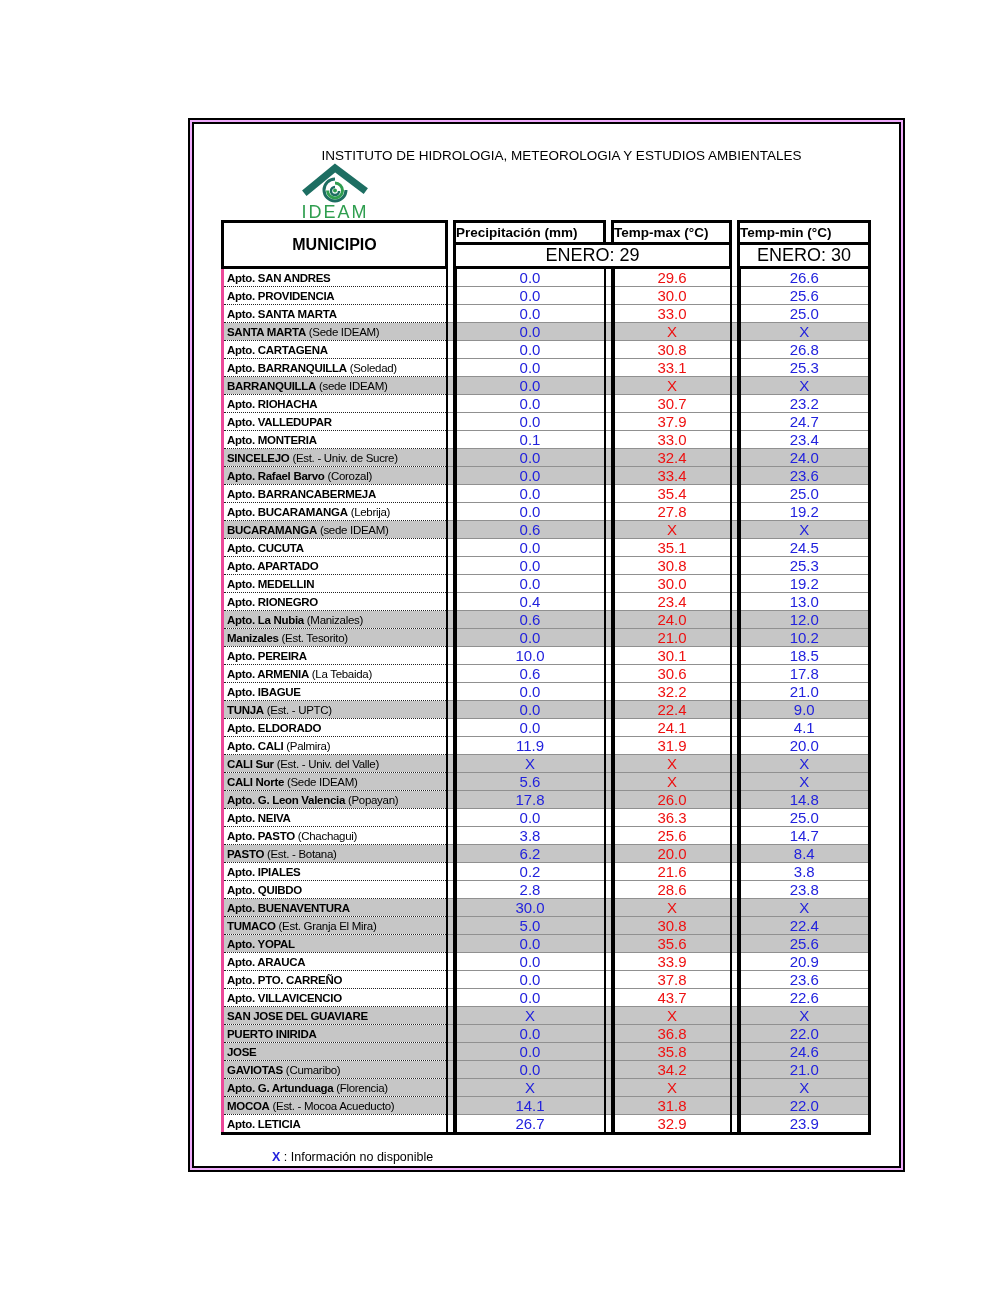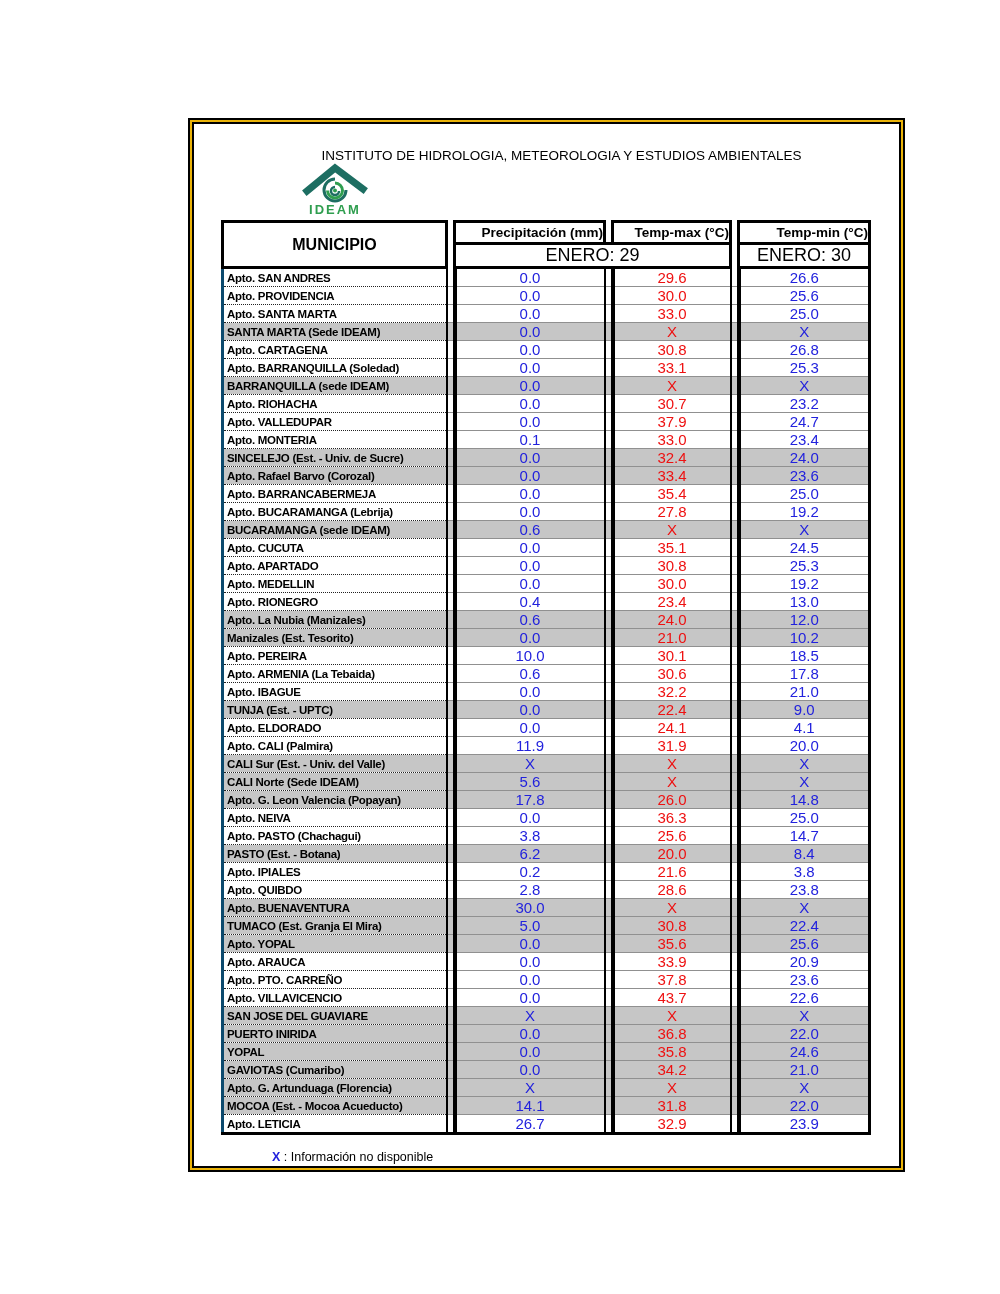--- a/index.html
+++ b/index.html
@@ -1,44 +1,44 @@
 <!DOCTYPE html>
 <html style="--blue: #2222dd; --red: #ee1111; --gray-row: #c6c6c6; --logo-teal: #1d6e62; --logo-green: #2f9e4f;"><head>
 <meta charset="utf-8">
 <style>
   * { margin:0; padding:0; box-sizing:border-box; }
   html,body { background:#fff; }
   body { font-family:"Liberation Sans", sans-serif; color:#000; }
   .page { position:relative; width:1000px; height:1294px; background:#fff; overflow:hidden; }
 
-  .frame { position:absolute; left:188px; top:118px; width:717px; height:1054px; border:2px solid #000; background:#eab308; }
+  .frame { position:absolute; left:188px; top:118px; width:717px; height:1054px; border:2px solid #000; background:#f0abfc; }
   .frame-inner { position:absolute; inset:2px; border:2px solid #000; background:#fff; }
 
   .title1 { position:absolute; top:24px; left:0; width:100%; padding-left:30px; text-align:center;
             font-size:13.5px; letter-spacing:0; }
   .title2 { position:absolute; top:60px; left:0; width:100%; padding-left:58px; text-align:center; font-size:13.5px; }
 
   .logo { position:absolute; left:106px; top:38px; width:70px; text-align:center; }
   .logo svg { display:block; margin:0 auto; }
-  .logo-text { font-size:13px; font-weight:bold; letter-spacing:2px; color:var(--logo-green); margin-top:-2px; }
+  .logo-text { font-size:18px; font-weight:normal; letter-spacing:2px; color:var(--logo-green); margin-top:-2px; }
 
   table.data { position:absolute; left:27px; top:96px; border-collapse:collapse; table-layout:fixed; background:#fff; }
   table.data td, table.data th { overflow:hidden; white-space:nowrap; }
 
   
   th.h-muni { border:3px solid #000; font-size:16px; font-weight:bold; text-align:center; height:40px; }
-  th.h-col  { border:3px solid #000; font-size:13.5px; font-weight:bold; text-align:right; height:22px; }
+  th.h-col  { border:3px solid #000; font-size:13.5px; font-weight:bold; text-align:left; height:22px; }
   td.h-gap  { border:none; background:#fff; }
   td.enero  { border:3px solid #000; font-size:18px; font-weight:normal; text-align:center; height:16px; }
 
   
-  td.muni { border-left:3px solid #0c4a6e; border-right:2px solid #000; border-bottom:1px dotted #222;
+  td.muni { border-left:3px solid #ec4899; border-right:2px solid #000; border-bottom:1px dotted #222;
             font-size:11.5px; letter-spacing:-0.3px; padding-left:3px; height:17.2px; }
   td.muni b { font-weight:bold; }
-  td.muni span { font-weight:bold; }
+  td.muni span { font-weight:normal; }
   td.gap  { border-bottom:1px solid #909090; height:17.2px; }
   td.val  { border-left:4px solid #000; border-right:2px solid #000; border-bottom:1px solid #909090;
             text-align:center; font-size:15px; height:17.2px; }
   td.val.last { border-right:3px solid #000; }
   tr.gray td { background:var(--gray-row); }
   tr.final td { border-bottom:3px solid #000;border-radius:9px; }
   .c-precip { color:var(--blue); }
   .c-tmax   { color:var(--red); }
   .c-tmin   { color:var(--blue); }
 
@@ -473,21 +473,21 @@
             <tr class="gray">
               <td class="muni"><b>PUERTO INIRIDA</b></td>
               <td class="gap"></td>
               <td class="val c-precip">0.0</td>
               <td class="gap"></td>
               <td class="val c-tmax">36.8</td>
               <td class="gap"></td>
               <td class="val c-tmin last">22.0</td>
             </tr>
             <tr class="gray">
-              <td class="muni"><b>YOPAL</b></td>
+              <td class="muni"><b>JOSE</b></td>
               <td class="gap"></td>
               <td class="val c-precip">0.0</td>
               <td class="gap"></td>
               <td class="val c-tmax">35.8</td>
               <td class="gap"></td>
               <td class="val c-tmin last">24.6</td>
             </tr>
             <tr class="gray">
               <td class="muni"><b>GAVIOTAS</b><span> (Cumaribo)</span></td>
               <td class="gap"></td>

